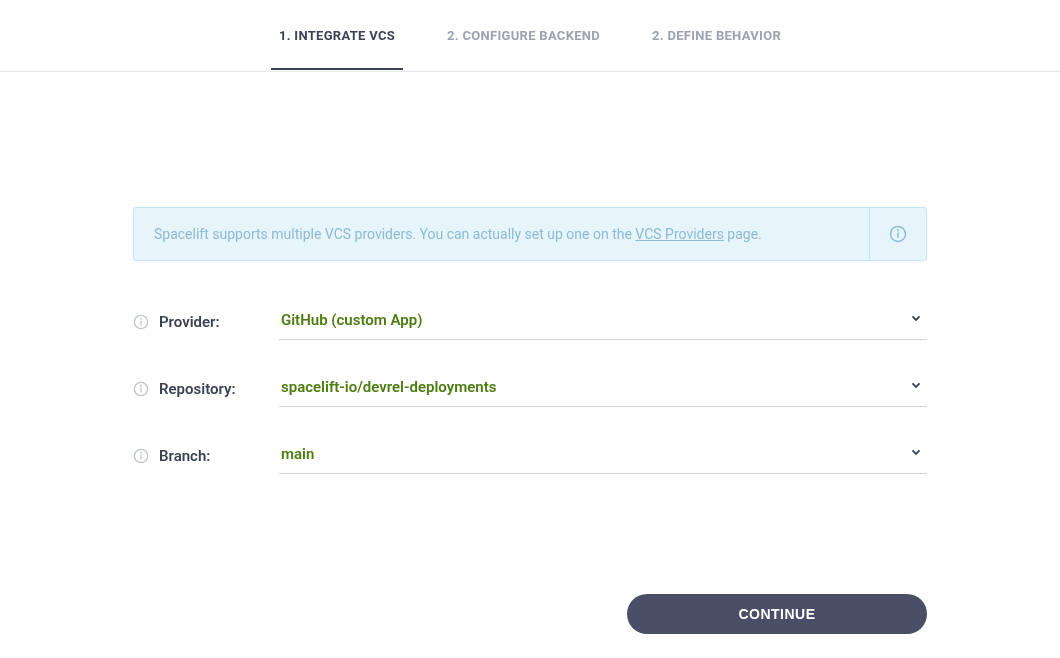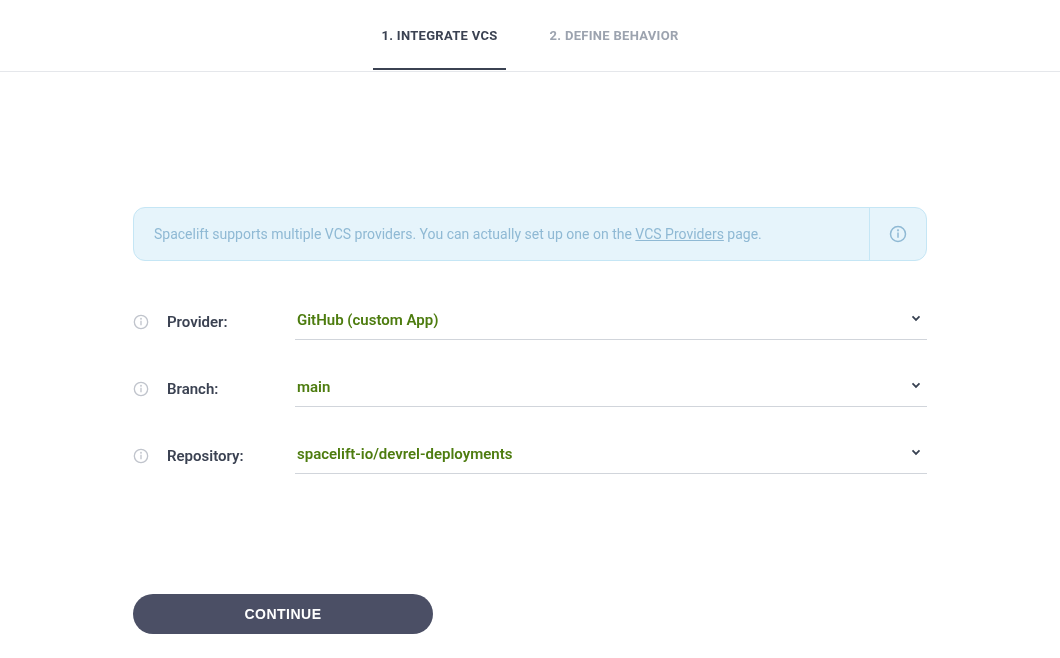--- a/index.html
+++ b/index.html
@@ -52,21 +52,21 @@
     .content-area {
       max-width: 794px;
       margin: 0 auto;
       padding-top: 135px;
     }
 
     .banner {
       display: flex;
       border: 1px solid #c5e6f5;
       background: #e6f4fb;
-      border-radius: 12px;
+      border-radius: 3px;
       overflow: hidden;
     }
 
     .banner-text {
       flex: 1;
       padding: 18px 20px;
       font-size: 14px;
       color: #8fb9d4;
       border-right: 1px solid #c5e6f5;
     }
@@ -84,21 +84,21 @@
     }
 
     .form-rows {
       margin-top: 42px;
     }
 
     .form-row {
       display: flex;
       align-items: center;
       margin-bottom: 30px;
-      gap: 18px;
+      gap: 10px;
     }
 
     .info-icon {
       width: 16px;
       height: 16px;
       display: flex;
       align-items: center;
       justify-content: center;
       color: #9ca3af;
     }
@@ -128,21 +128,21 @@
     .chevron {
       position: absolute;
       right: 4px;
       top: 50%;
       transform: translateY(-70%);
       color: #374151;
     }
 
     .button-container {
       display: flex;
-      justify-content: flex-start;
+      justify-content: flex-end;
       margin-top: 120px;
     }
 
     .continue-button {
       background: #4b4f65;
       color: #ffffff;
       font-size: 14px;
       font-weight: 700;
       letter-spacing: 0.5px;
       border: none;
@@ -154,20 +154,21 @@
 
     svg {
       display: block;
     }
   </style>
 </head>
 <body>
 
 <div class="tabs-container">
   <div class="tab active">1. INTEGRATE VCS</div>
+  <div class="tab">2. CONFIGURE BACKEND</div>
   <div class="tab">2. DEFINE BEHAVIOR</div>
 </div>
 
 <div class="content-area">
 
   <div class="banner">
     <div class="banner-text">
       <span>Spacelift supports multiple VCS providers. You can actually set up one on the </span><a href="#">VCS Providers</a><span> page.</span>
     </div>
     <div class="banner-icon">
@@ -201,49 +202,49 @@
     </div>
 
     <div class="form-row">
       <div class="info-icon">
         <svg width="16" height="16" viewBox="0 0 24 24" fill="none" stroke="#c0c4cc" stroke-width="2">
           <circle cx="12" cy="12" r="10"></circle>
           <line x1="12" y1="10" x2="12" y2="17"></line>
           <circle cx="12" cy="7" r="0.5" fill="#c0c4cc"></circle>
         </svg>
       </div>
+      <div class="field-label">Repository:</div>
+      <div class="field-select">
+        <div class="field-value">spacelift-io/devrel-deployments</div>
+        <div class="chevron">
+          <svg width="14" height="14" viewBox="0 0 24 24" fill="none" stroke="#374151" stroke-width="3">
+            <polyline points="6 9 12 15 18 9"></polyline>
+          </svg>
+        </div>
+      </div>
+    </div>
+
+    <div class="form-row">
+      <div class="info-icon">
+        <svg width="16" height="16" viewBox="0 0 24 24" fill="none" stroke="#c0c4cc" stroke-width="2">
+          <circle cx="12" cy="12" r="10"></circle>
+          <line x1="12" y1="10" x2="12" y2="17"></line>
+          <circle cx="12" cy="7" r="0.5" fill="#c0c4cc"></circle>
+        </svg>
+      </div>
       <div class="field-label">Branch:</div>
       <div class="field-select">
         <div class="field-value">main</div>
         <div class="chevron">
           <svg width="14" height="14" viewBox="0 0 24 24" fill="none" stroke="#374151" stroke-width="3">
             <polyline points="6 9 12 15 18 9"></polyline>
           </svg>
         </div>
       </div>
     </div>
 
-    <div class="form-row">
-      <div class="info-icon">
-        <svg width="16" height="16" viewBox="0 0 24 24" fill="none" stroke="#c0c4cc" stroke-width="2">
-          <circle cx="12" cy="12" r="10"></circle>
-          <line x1="12" y1="10" x2="12" y2="17"></line>
-          <circle cx="12" cy="7" r="0.5" fill="#c0c4cc"></circle>
-        </svg>
-      </div>
-      <div class="field-label">Repository:</div>
-      <div class="field-select">
-        <div class="field-value">spacelift-io/devrel-deployments</div>
-        <div class="chevron">
-          <svg width="14" height="14" viewBox="0 0 24 24" fill="none" stroke="#374151" stroke-width="3">
-            <polyline points="6 9 12 15 18 9"></polyline>
-          </svg>
-        </div>
-      </div>
-    </div>
-
   </div>
 
   <div class="button-container">
     <button class="continue-button">CONTINUE</button>
   </div>
 
 </div>
 
 </body></html>

